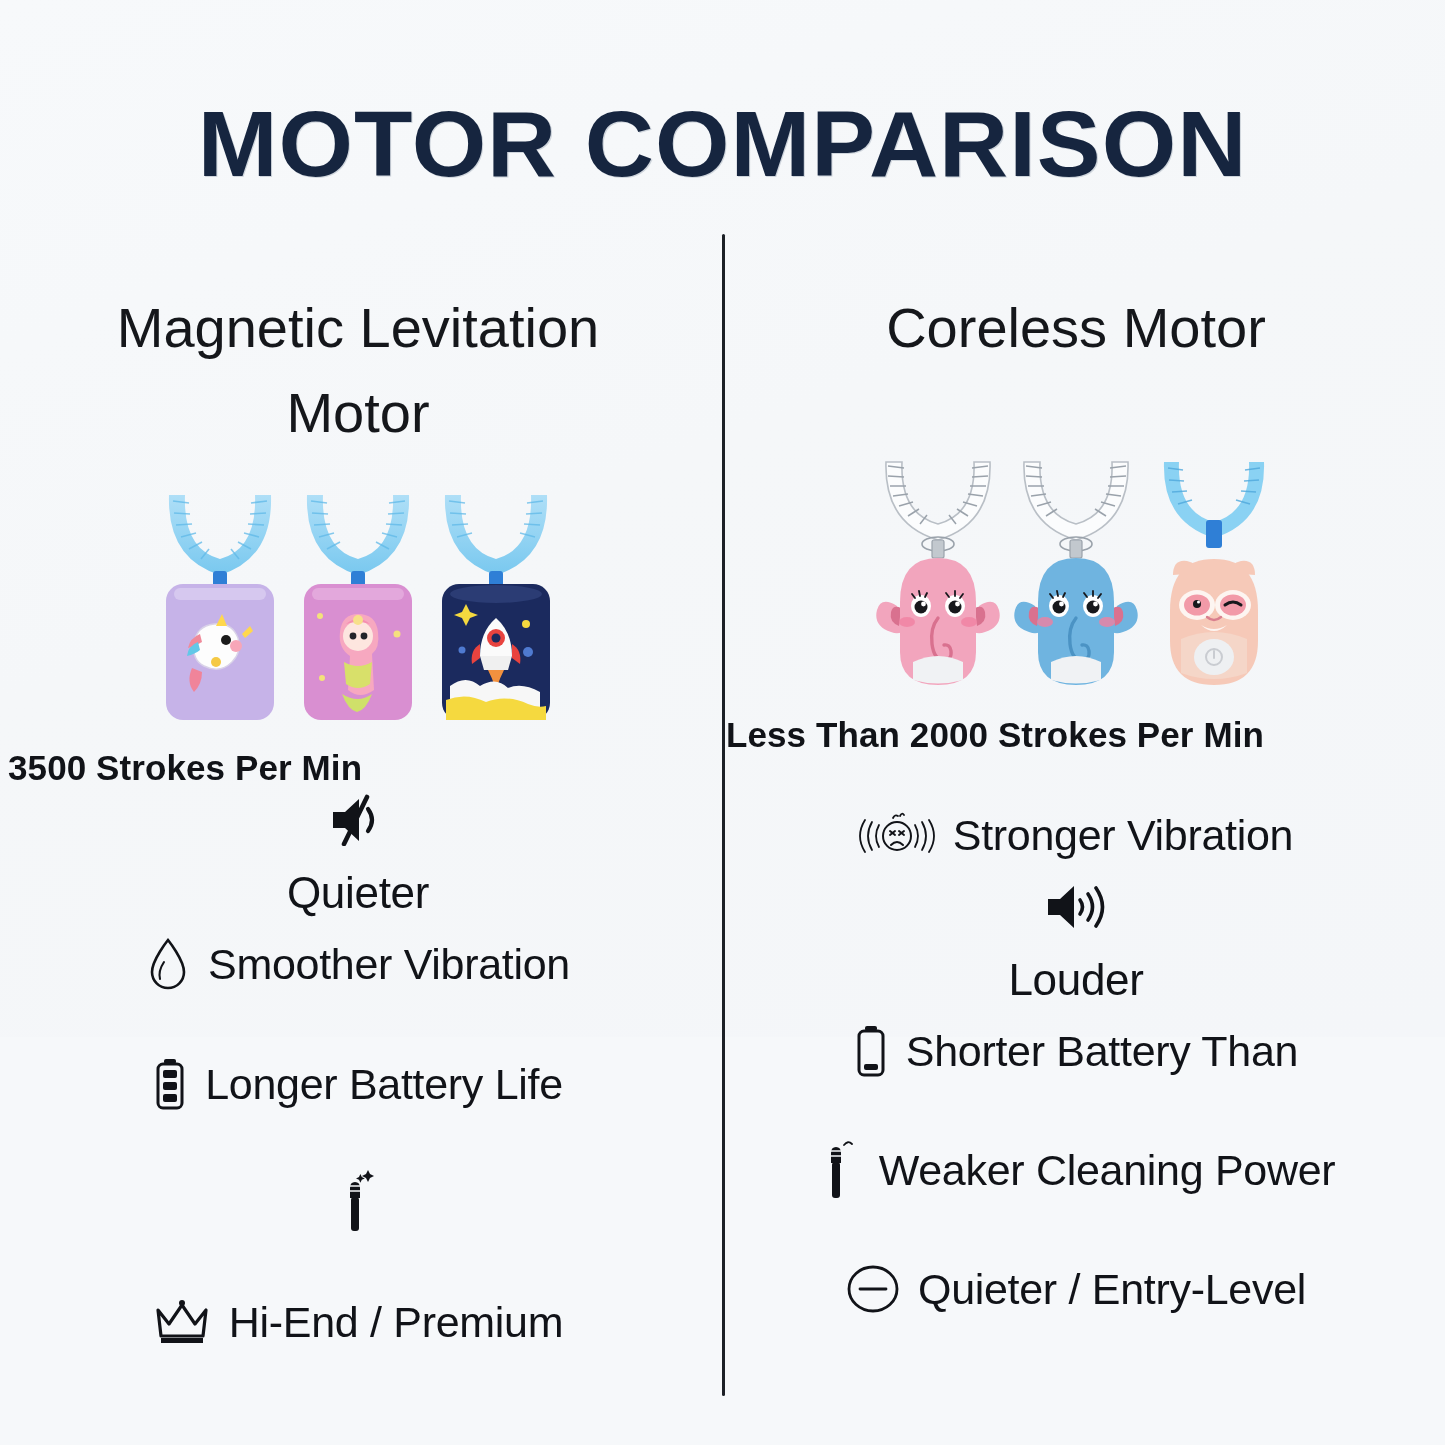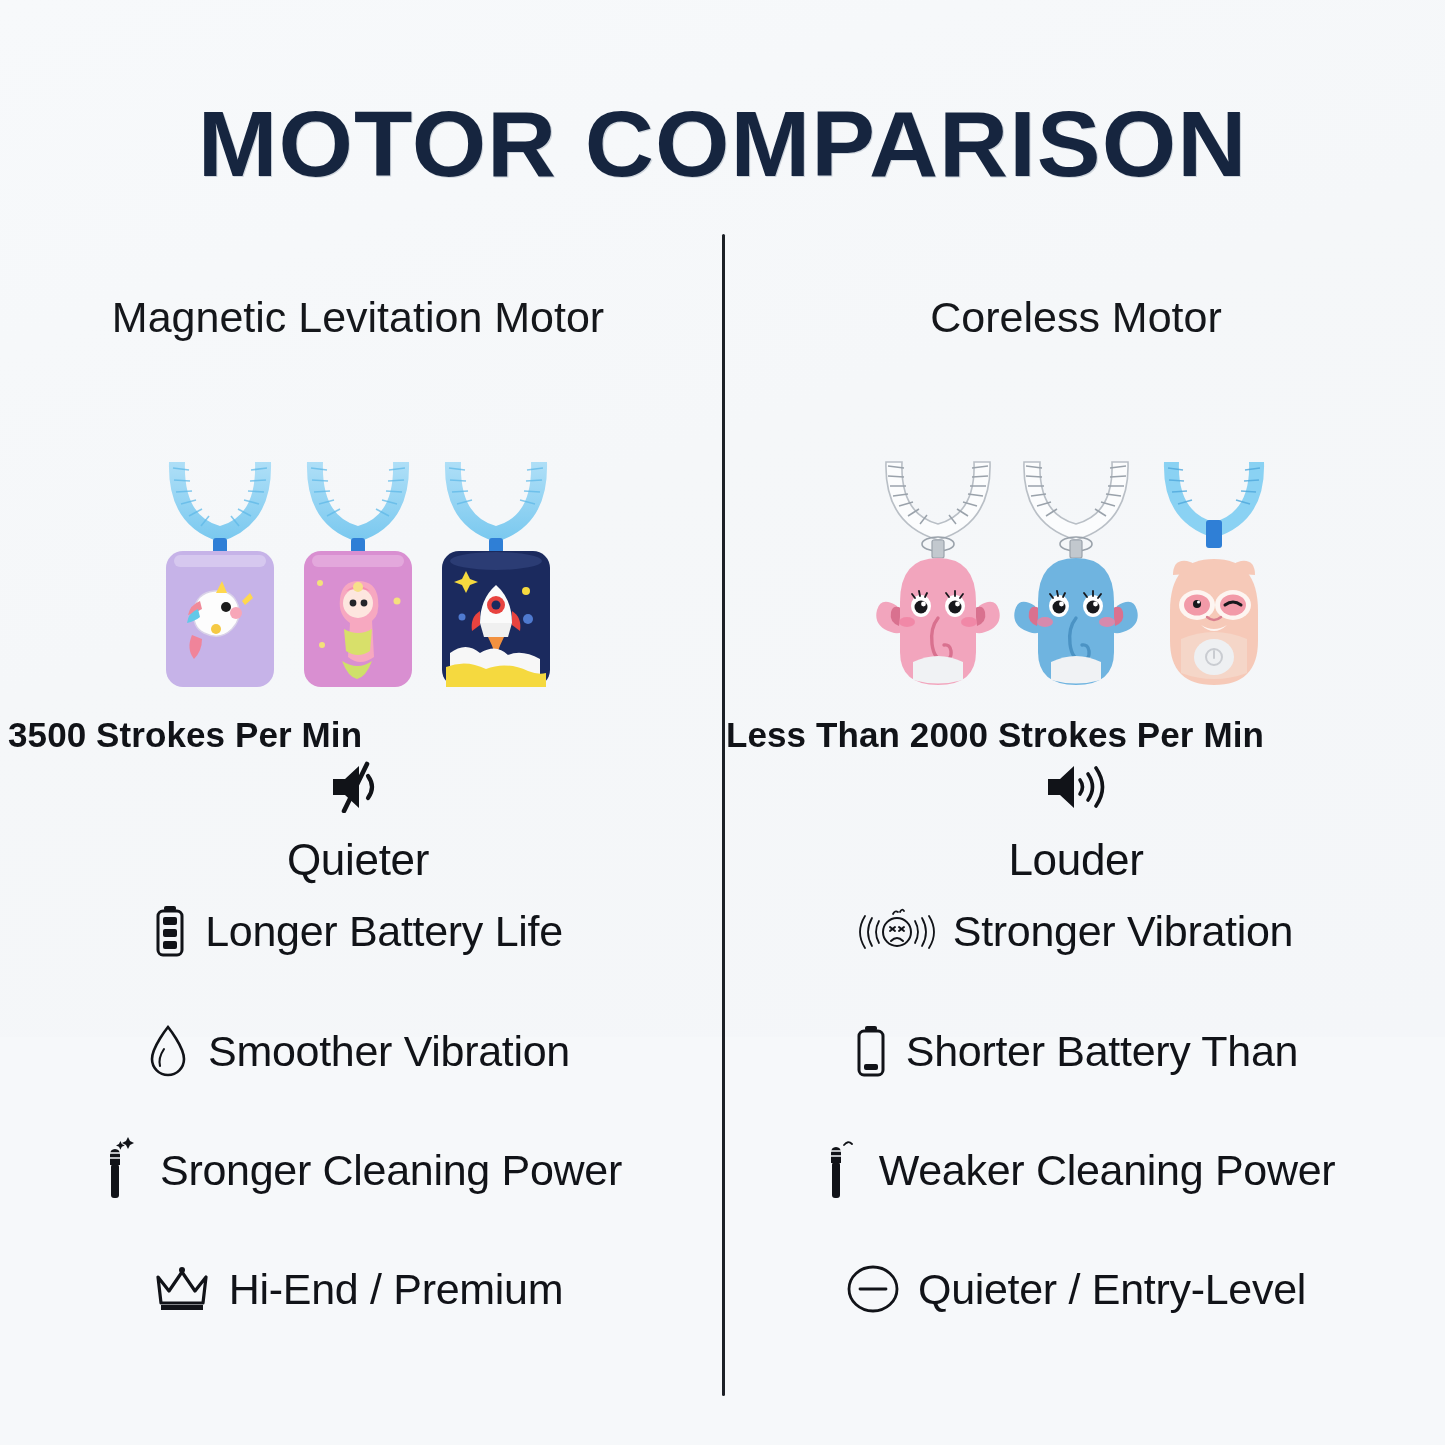--- a/index.html
+++ b/index.html
@@ -52,21 +52,21 @@
   .col {
     position: absolute;
     top: 285px;
     width: 700px;
   }
   .col-left  { left: 8px; }
   .col-right { left: 726px; }
 
   .col-head {
     text-align: center;
-    font-size: 43px;
+    font-size: 56px;
     line-height: 1.52;
     font-weight: 400;
     color: #15171b;
     padding: 0 90px;
     min-height: 137px;
     box-sizing: border-box;
   }
 
   
   .products {
@@ -270,55 +270,54 @@
             <path d="M6 18 L18 18 L32 5 L32 47 L18 34 L6 34 Z" fill="#111318"></path>
             <path d="M41 15 q8 11 0 22" stroke="#111318" stroke-width="4.2" fill="none" stroke-linecap="round"></path>
             <line x1="40" y1="3" x2="17" y2="50" stroke="#111318" stroke-width="4.6" stroke-linecap="round"></line>
           </svg>
         </span>
         <span class="flabel">Quieter</span>
       </div>
 
       <div class="frow">
         <span class="ficon">
+          <svg width="44" height="56" viewBox="0 0 44 56">
+            <path d="M22 4 C22 4 6 24 6 36 a16 16 0 0 0 32 0 C38 24 22 4 22 4 Z" fill="none" stroke="#111318" stroke-width="2.6"></path>
+            <path d="M18 26 q-6 9 -4 17" fill="none" stroke="#111318" stroke-width="2.1" stroke-linecap="round"></path>
+          </svg>
+        </span>
+        <span class="flabel">Smoother Vibration</span>
+      </div>
+
+      <div class="frow">
+        <span class="ficon">
           <svg width="34" height="54" viewBox="0 0 34 54">
             <rect x="11" y="2" width="12" height="5" rx="2" fill="#111318"></rect>
             <rect x="5" y="7" width="24" height="44" rx="5" fill="none" stroke="#111318" stroke-width="3"></rect>
             <rect x="10" y="13" width="14" height="8" rx="2" fill="#111318"></rect>
             <rect x="10" y="25" width="14" height="8" rx="2" fill="#111318"></rect>
             <rect x="10" y="37" width="14" height="8" rx="2" fill="#111318"></rect>
           </svg>
         </span>
         <span class="flabel">Longer Battery Life</span>
-      </div>
-
-      <div class="frow">
-        <span class="ficon">
-          <svg width="44" height="56" viewBox="0 0 44 56">
-            <path d="M22 4 C22 4 6 24 6 36 a16 16 0 0 0 32 0 C38 24 22 4 22 4 Z" fill="none" stroke="#111318" stroke-width="2.6"></path>
-            <path d="M18 26 q-6 9 -4 17" fill="none" stroke="#111318" stroke-width="2.1" stroke-linecap="round"></path>
-          </svg>
-        </span>
-        <span class="flabel">Smoother Vibration</span>
       </div>
 
       <div class="frow tight">
         <span class="ficon">
           <svg width="48" height="66" viewBox="0 0 48 66">
             <path d="M16 18 q0 -6 5 -6 q5 0 5 6 l0 10 l-10 0 Z" fill="#111318"></path>
             <rect x="17" y="27" width="8" height="34" rx="3" fill="#111318"></rect>
             <g stroke="#f6f8fa" stroke-width="1.5">
               <line x1="16" y1="16" x2="26" y2="16"></line>
               <line x1="16" y1="21" x2="26" y2="21"></line>
             </g>
             <path d="M32 4 l2 -4 l2 4 l4 2 l-4 2 l-2 4 l-2 -4 l-4 -2 Z" fill="#111318"></path>
             <path d="M25 7 l1.4 -3 l1.4 3 l3 1.4 l-3 1.4 l-1.4 3 l-1.4 -3 l-3 -1.4 Z" fill="#111318"></path>
           </svg>
         </span>
-        <span class="flabel">Sronger Cleaning Power</span>
       </div>
 
       <div class="frow">
         <span class="ficon">
           <svg width="58" height="48" viewBox="0 0 58 48">
             <path d="M5 12 L16 26 L29 7 L42 26 L53 12 L50 38 L8 38 Z" fill="none" stroke="#111318" stroke-width="3.2" stroke-linejoin="round"></path>
             <rect x="8" y="40" width="42" height="5" fill="#111318"></rect>
             <circle cx="29" cy="5" r="3" fill="#111318"></circle>
           </svg>
         </span>
@@ -468,32 +467,20 @@
           <line x1="59" y1="98" x2="59" y2="105" stroke="#c9ccd1" stroke-width="2" stroke-linecap="round"></line>
         </svg>
       </div>
 
     </div>
 
     <div class="strokes">Less Than 2000 Strokes Per Min</div>
 
     <div class="features">
 
-      <div class="frow audio">
-        <span class="ficon">
-          <svg width="68" height="52" viewBox="0 0 68 52">
-            <path d="M6 18 L18 18 L32 5 L32 47 L18 34 L6 34 Z" fill="#111318"></path>
-            <path d="M38 19 q5 7 0 14" stroke="#111318" stroke-width="3.6" fill="none" stroke-linecap="round"></path>
-            <path d="M46 13 q9 13 0 26" stroke="#111318" stroke-width="3.6" fill="none" stroke-linecap="round"></path>
-            <path d="M54 7 q13 19 0 38" stroke="#111318" stroke-width="3.6" fill="none" stroke-linecap="round"></path>
-          </svg>
-        </span>
-        <span class="flabel">Louder</span>
-      </div>
-
       <div class="frow">
         <span class="ficon">
           <svg width="76" height="54" viewBox="0 0 76 54">
             <circle cx="38" cy="28" r="14" fill="none" stroke="#111318" stroke-width="2"></circle>
             <g stroke="#111318" stroke-width="2" stroke-linecap="round">
               <line x1="31" y1="23" x2="36" y2="27"></line>
                 <line x1="36" y1="23" x2="31" y2="27"></line>
               <line x1="40" y1="23" x2="45" y2="27"></line>
                 <line x1="45" y1="23" x2="40" y2="27"></line>
             </g>
@@ -506,20 +493,32 @@
               <path d="M6 12 q-10 16 0 32"></path>
               <path d="M56 17 q6 11 0 22"></path>
               <path d="M63 14 q8 14 0 28"></path>
               <path d="M70 12 q10 16 0 32"></path>
             </g>
           </svg>
         </span>
         <span class="flabel">Stronger Vibration</span>
       </div>
 
+      <div class="frow audio">
+        <span class="ficon">
+          <svg width="68" height="52" viewBox="0 0 68 52">
+            <path d="M6 18 L18 18 L32 5 L32 47 L18 34 L6 34 Z" fill="#111318"></path>
+            <path d="M38 19 q5 7 0 14" stroke="#111318" stroke-width="3.6" fill="none" stroke-linecap="round"></path>
+            <path d="M46 13 q9 13 0 26" stroke="#111318" stroke-width="3.6" fill="none" stroke-linecap="round"></path>
+            <path d="M54 7 q13 19 0 38" stroke="#111318" stroke-width="3.6" fill="none" stroke-linecap="round"></path>
+          </svg>
+        </span>
+        <span class="flabel">Louder</span>
+      </div>
+
       <div class="frow">
         <span class="ficon">
           <svg width="34" height="54" viewBox="0 0 34 54">
             <rect x="11" y="2" width="12" height="5" rx="2" fill="#111318"></rect>
             <rect x="5" y="7" width="24" height="44" rx="5" fill="none" stroke="#111318" stroke-width="3"></rect>
             <rect x="10" y="40" width="14" height="6" rx="2" fill="#111318"></rect>
           </svg>
         </span>
         <span class="flabel">Shorter Battery Than</span>
       </div>

